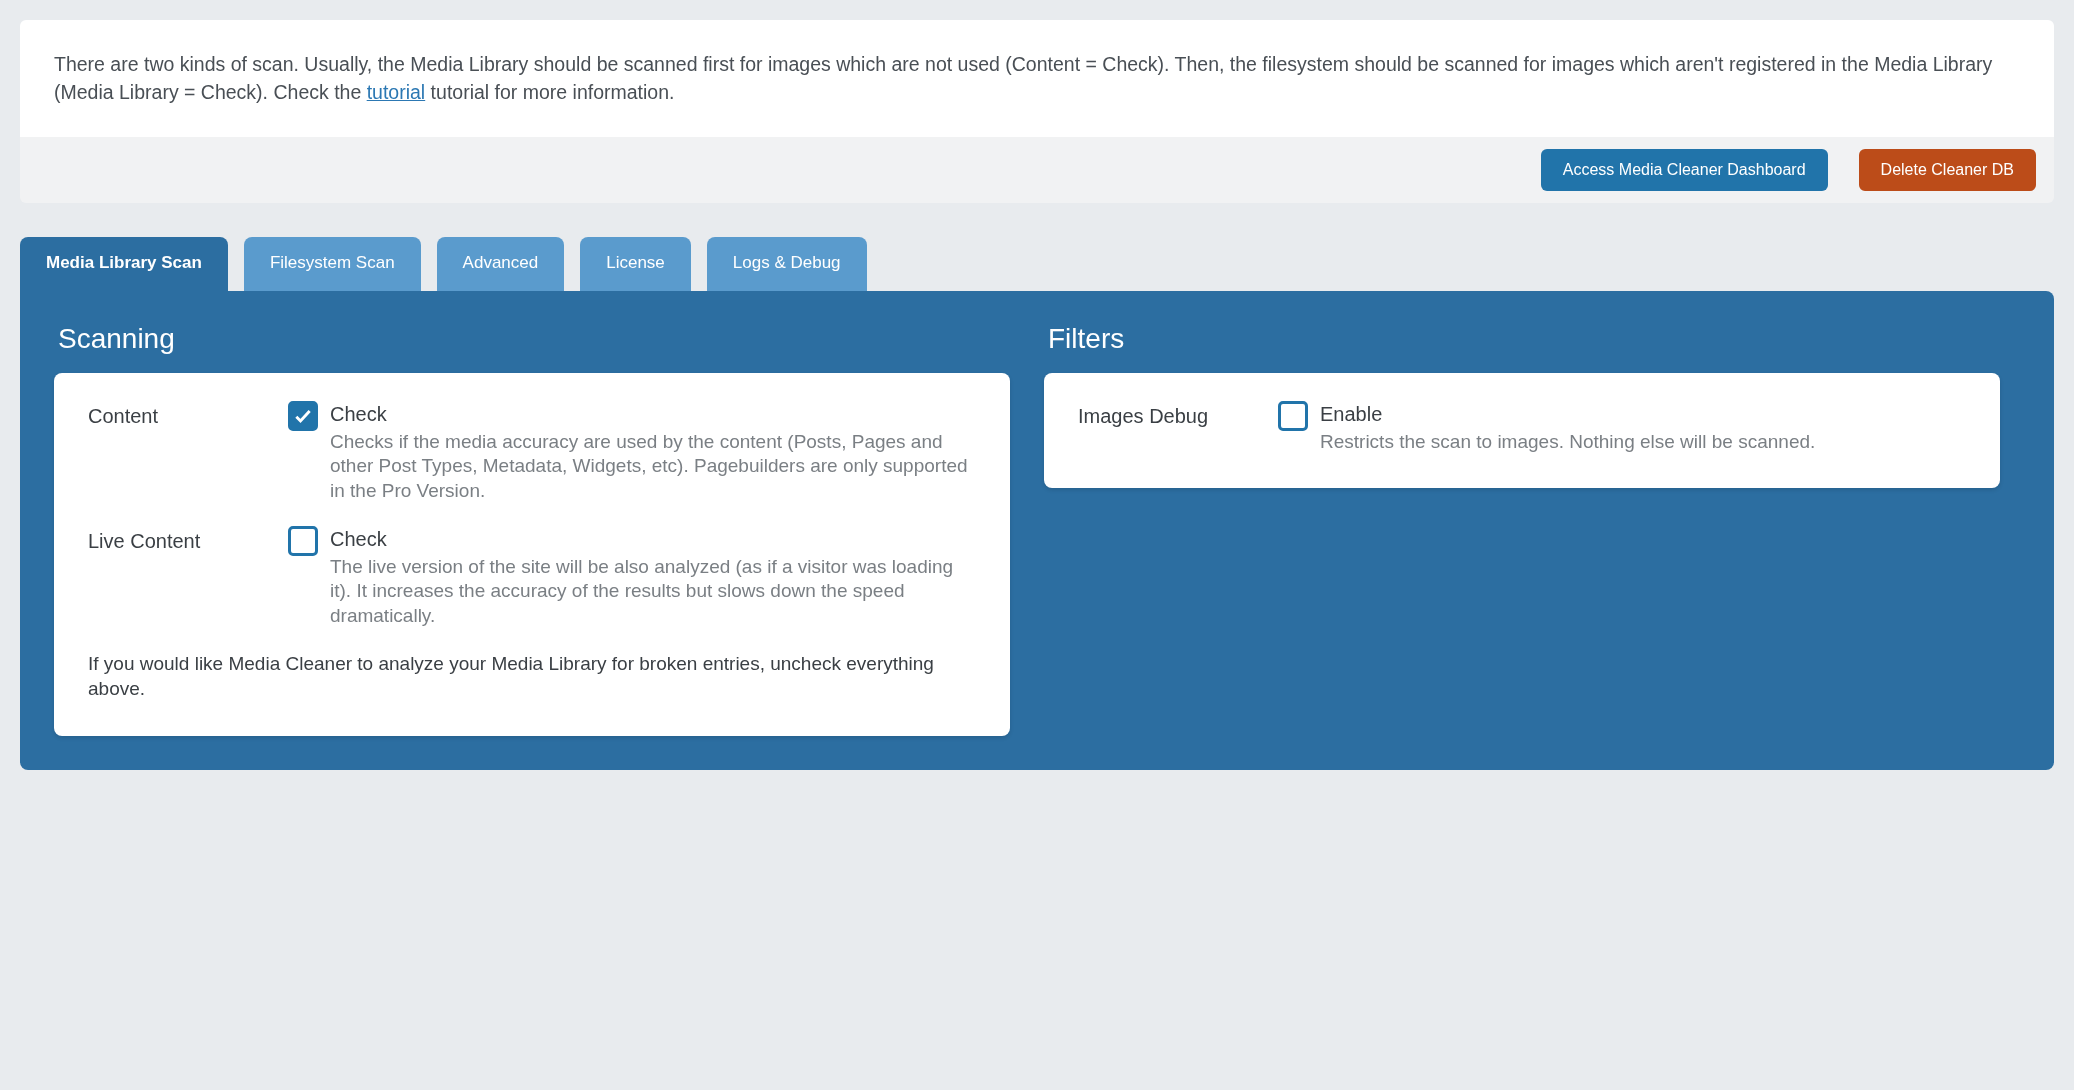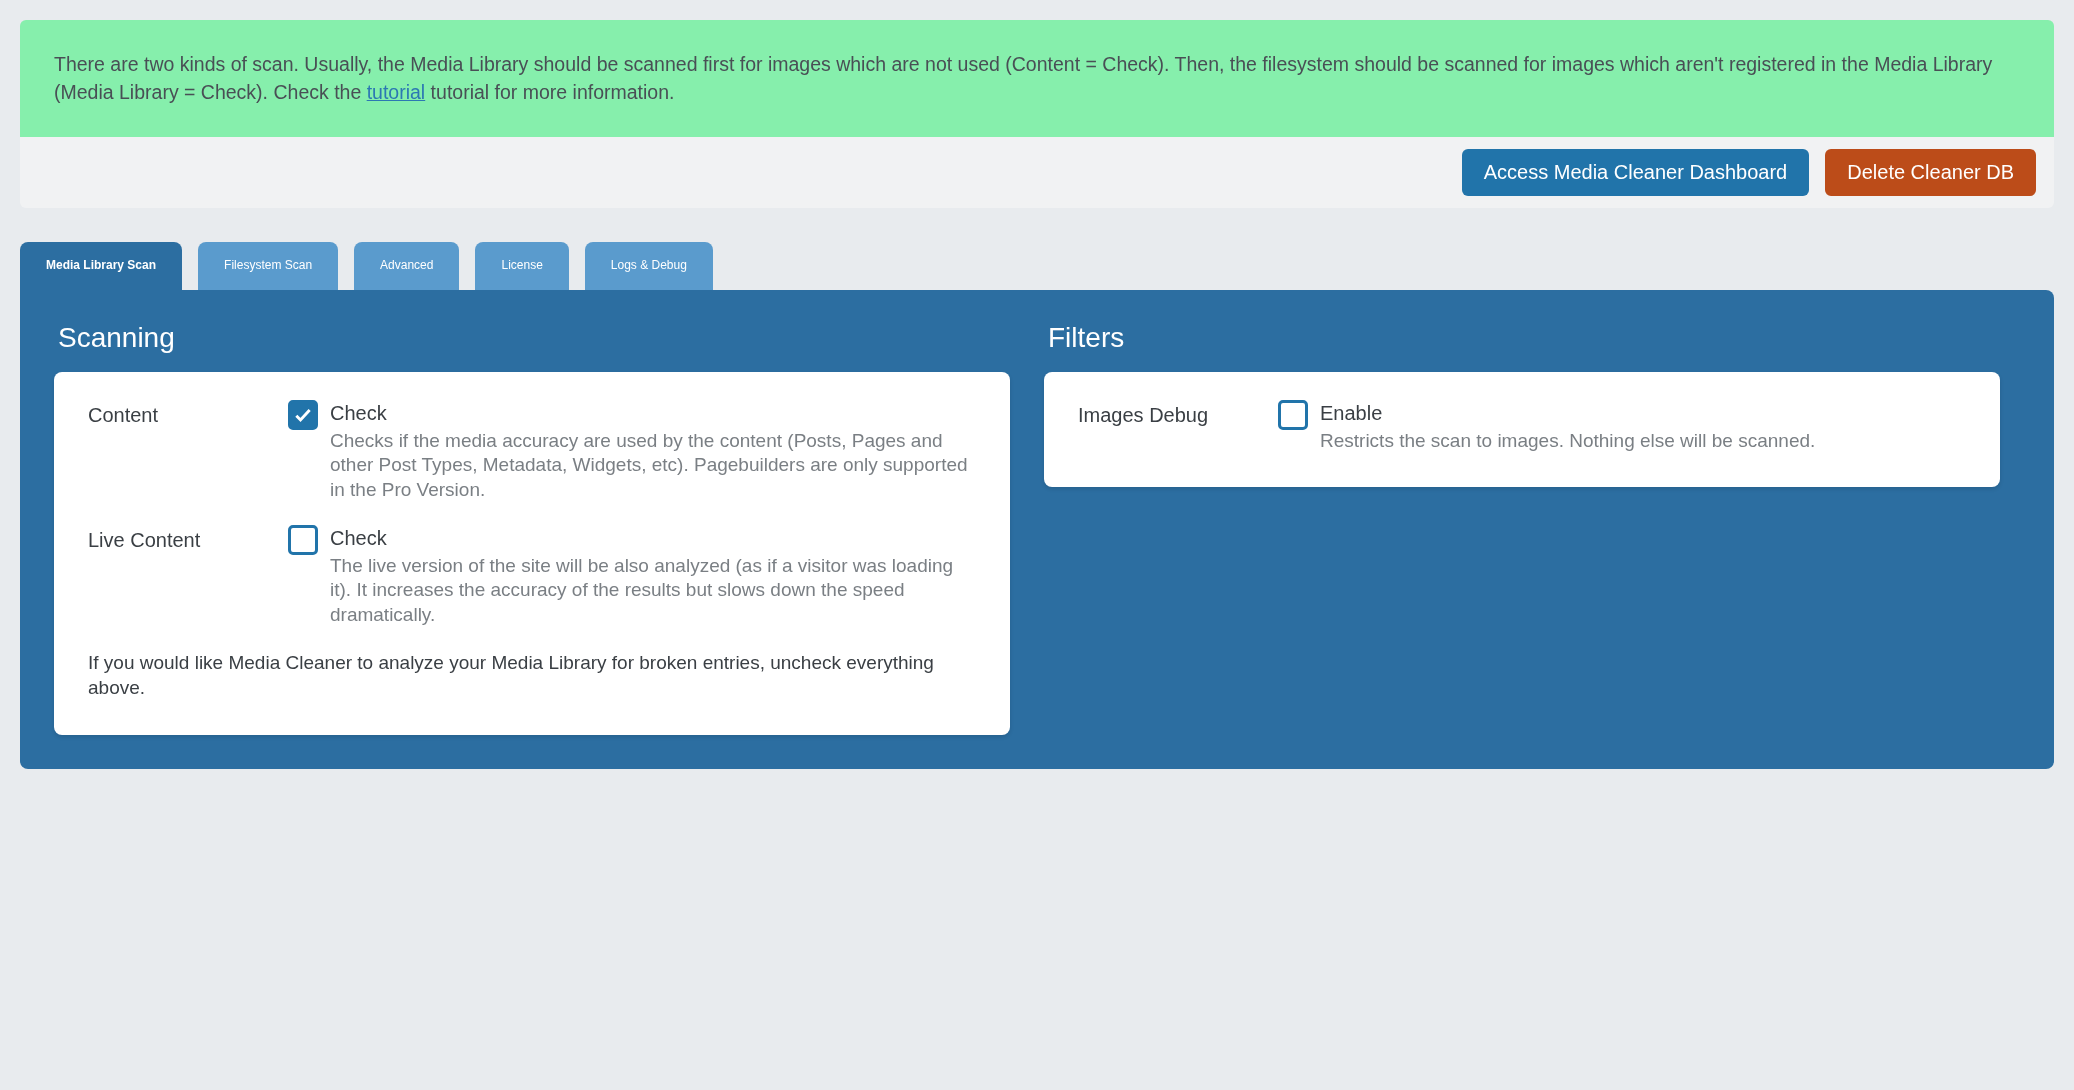--- a/index.html
+++ b/index.html
@@ -5,61 +5,62 @@
   * { box-sizing: border-box; margin: 0; padding: 0; }
   body {
     background: #e8ebee;
     font-family: "Segoe UI", -apple-system, BlinkMacSystemFont, "Helvetica Neue", Arial, sans-serif;
     font-size: 19px;
     color: #3a3f44;
     padding: 20px;
   }
 
   .info-box {
-    background: #86efac;
+    background: #ffffff;
     border-radius: 6px 6px 0 0;
     padding: 30px 34px;
     line-height: 1.45;
     font-size: 19.5px;
     color: #494f55;
   }
   .info-box a { color: #2c78b3; text-decoration: underline; }
 
   .action-bar {
     background: #f1f2f3;
     border-radius: 0 0 6px 6px;
     padding: 12px 18px;
     display: flex;
     justify-content: flex-end;
     gap: 16px;
   }
   .btn {
     border: none;
     border-radius: 6px;
     padding: 12px 22px;
-    font-size: 20px;
+    font-size: 16px;
     font-weight: 500;
     color: #fff;
     cursor: pointer;
+    margin-left: 15px;
   }
   .btn-blue { background: #2174aa; }
   .btn-red  { background: #bc4c19; }
 
   .tabs-row {
     margin-top: 34px;
     display: flex;
     gap: 16px;
     padding-left: 0;
   }
   .tab {
     background: #5a9bcd;
     color: #ffffff;
     padding: 16px 26px 18px 26px;
     border-radius: 8px 8px 0 0;
-    font-size: 12px;
+    font-size: 17px;
     font-weight: 500;
     cursor: pointer;
   }
   .tab.active {
     background: #2c6ea1;
     font-weight: 600;
     color: #ffffff;
   }
 
   .panel {

